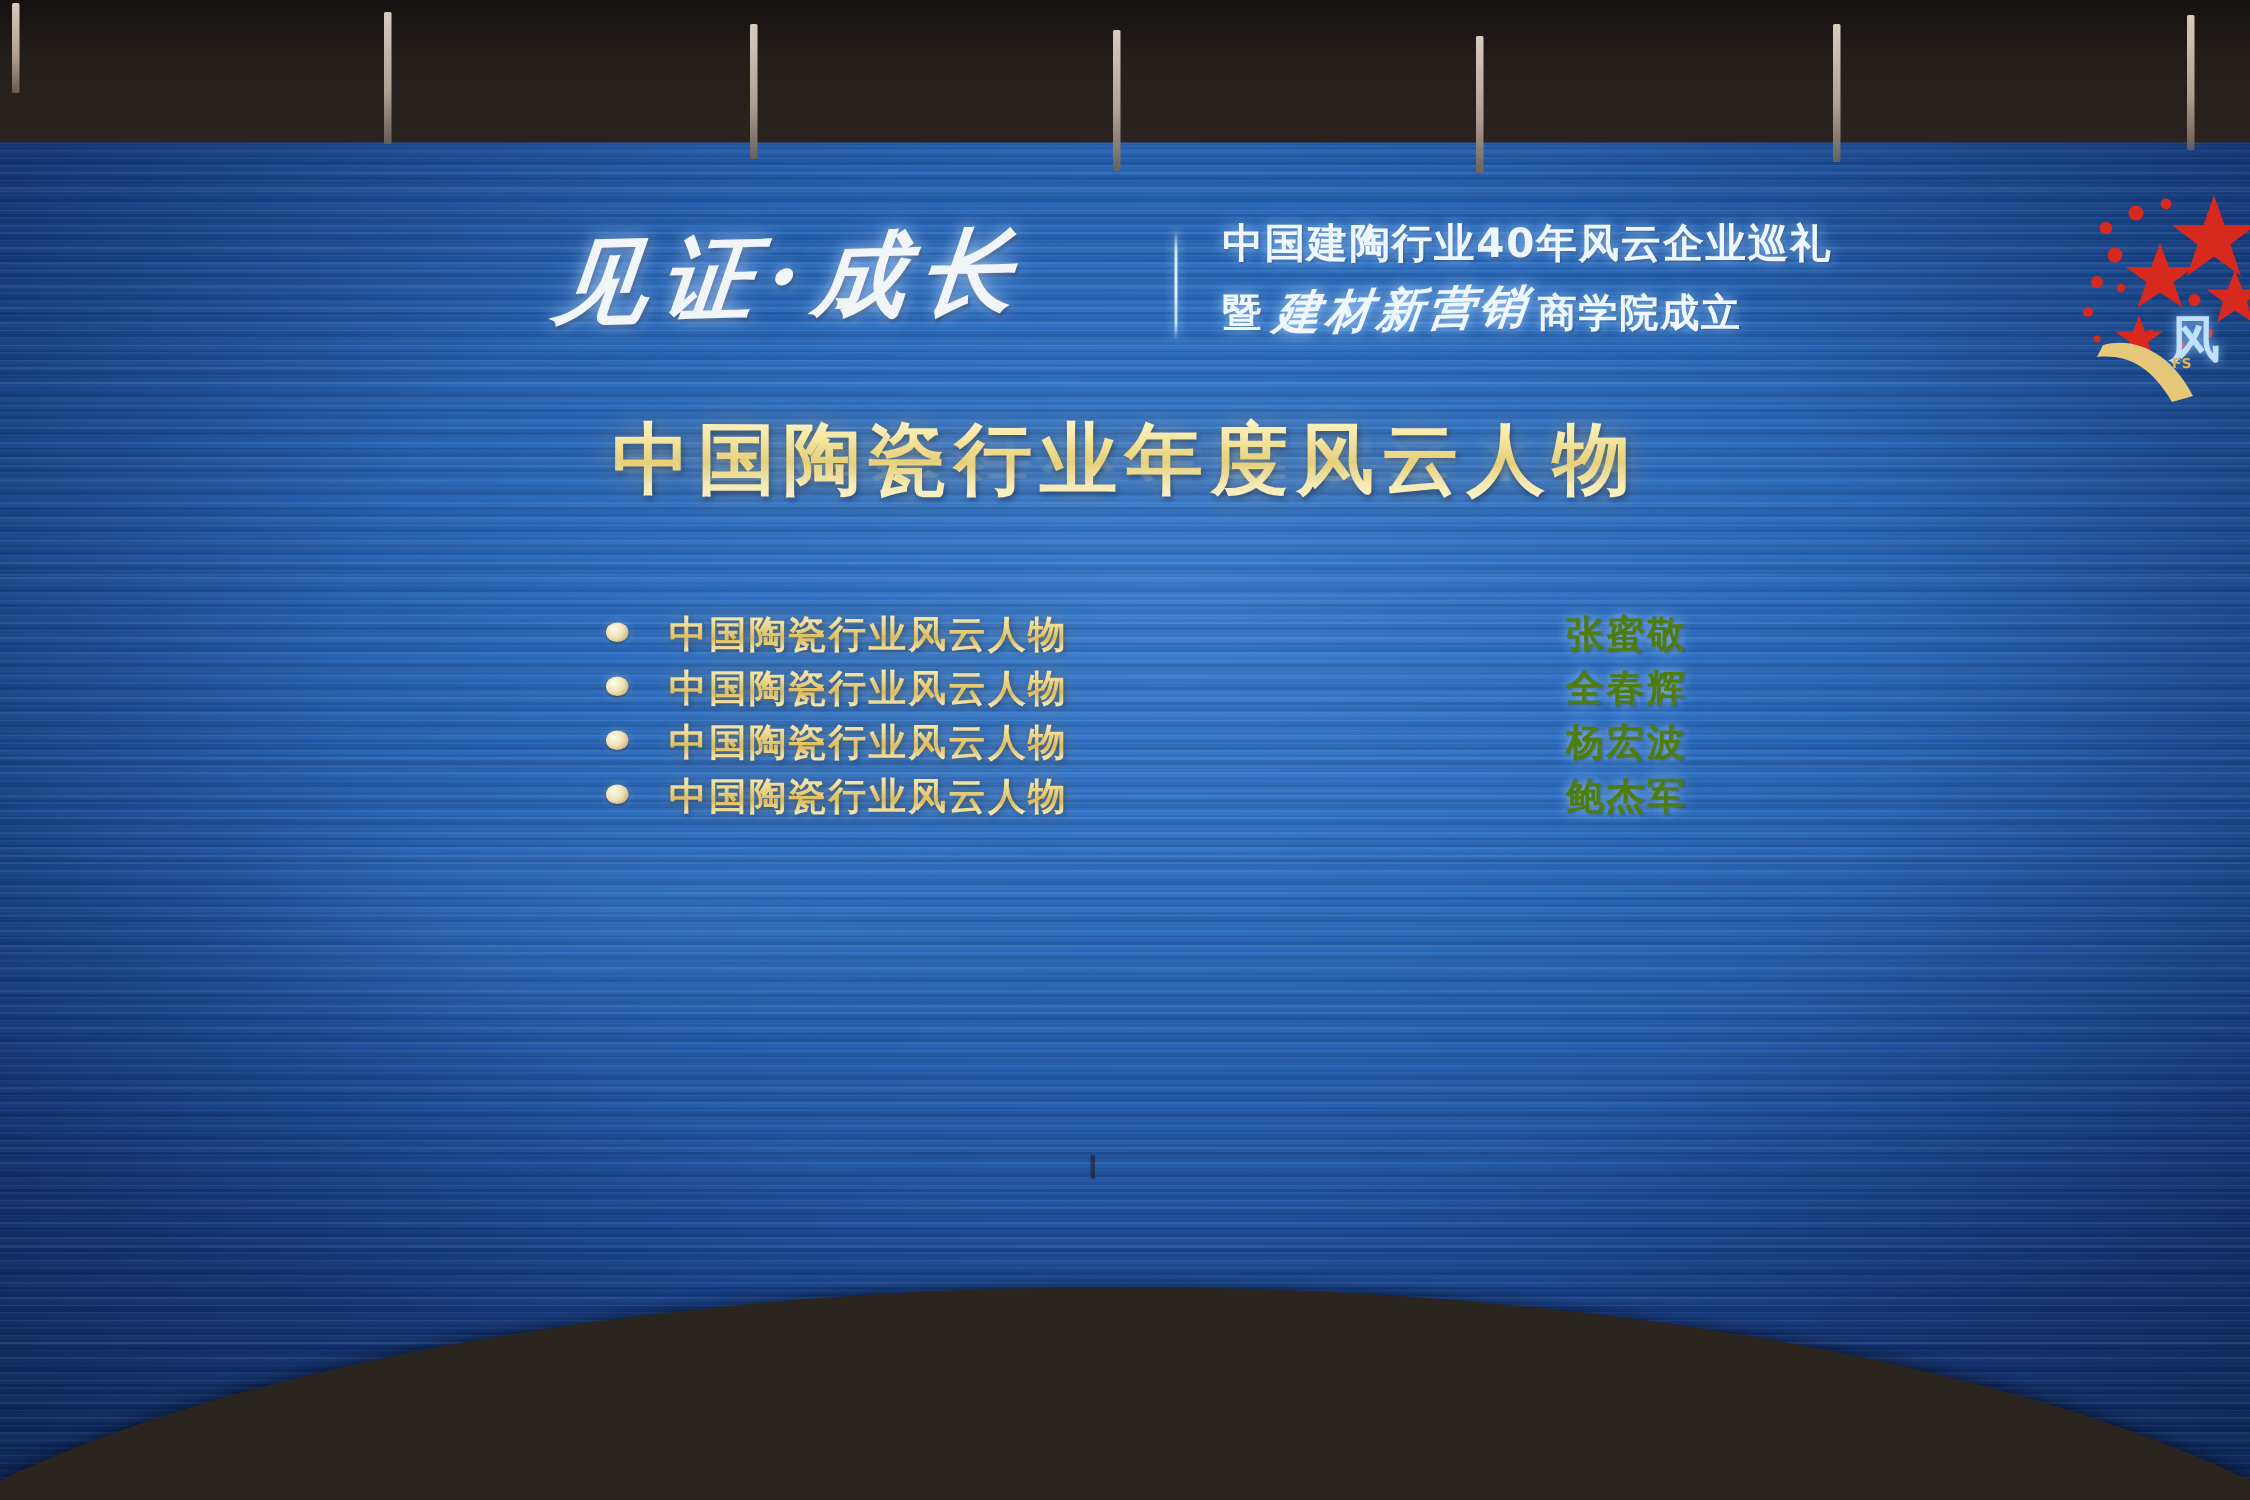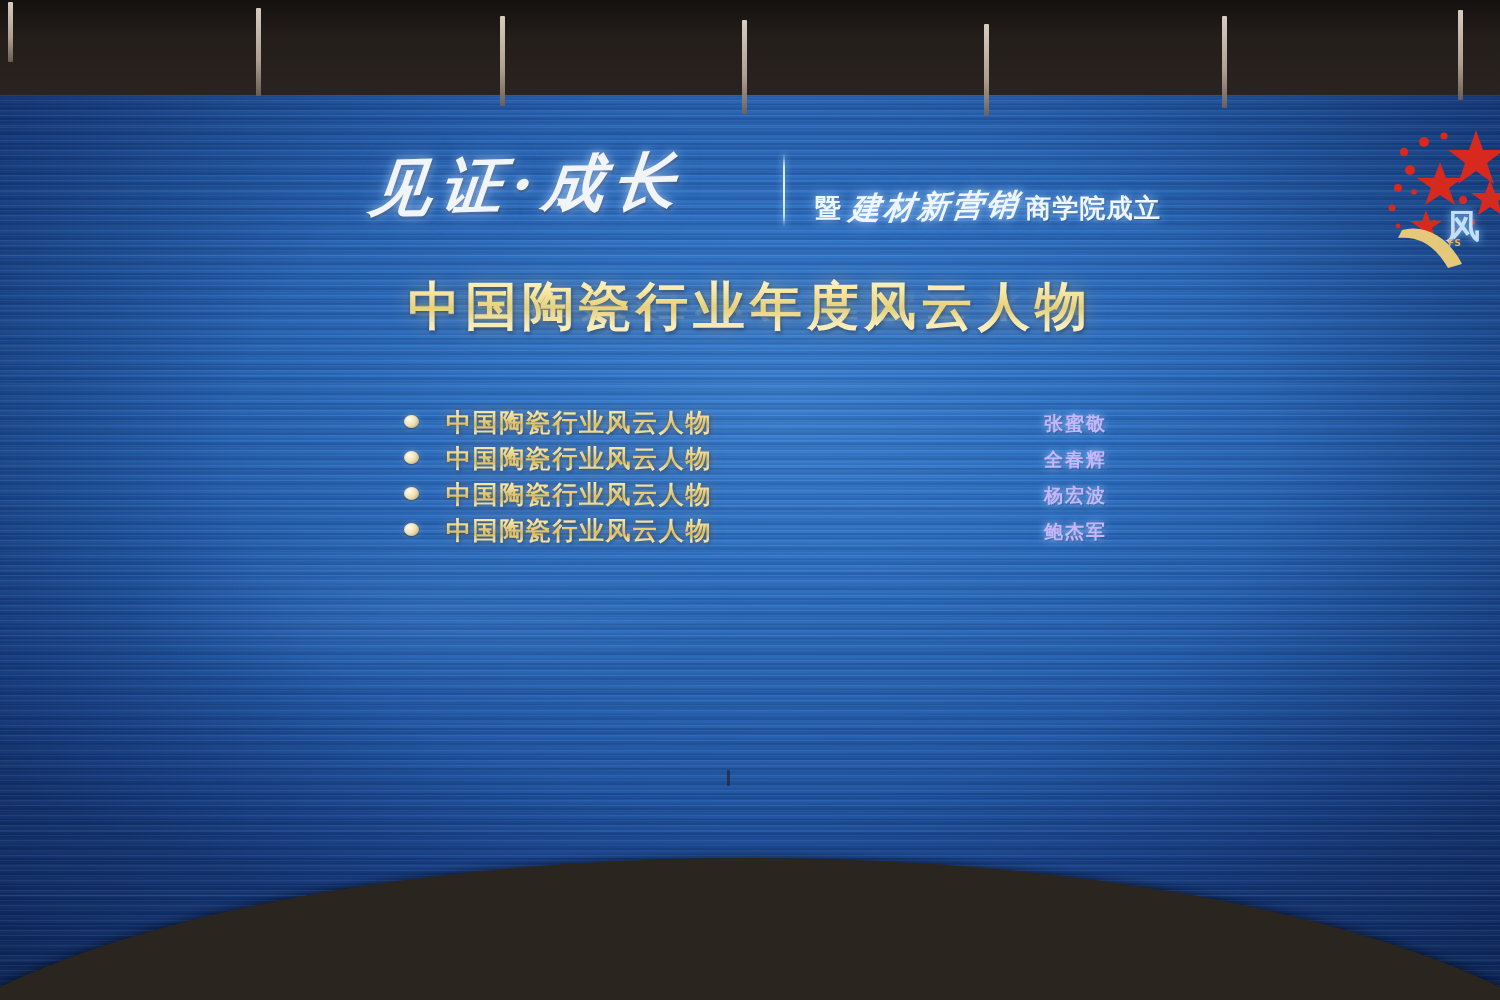--- a/index.html
+++ b/index.html
@@ -86,22 +86,22 @@
   .list{position:absolute;left:404px;top:406px;width:800px;}
   .row{position:relative;height:34px;margin-bottom:2px;}
   .bullet{position:absolute;left:0;top:9px;width:15px;height:13px;border-radius:50%;
      background:radial-gradient(circle at 36% 32%,#fffceb,#efe0b4 48%,#c9b274 82%,#a08e57);
      box-shadow:0 1px 2px rgba(0,20,60,.45),0 0 6px rgba(255,240,190,.30);}
   .row-label{position:absolute;left:42px;top:0;font-size:25px;font-weight:700;letter-spacing:1.6px;
      white-space:nowrap;line-height:34px;
      background:linear-gradient(180deg,#fdf3c6 0%,#f0dc94 30%,#dcbb5c 58%,#f2e3a8 80%,#fbf5d8 100%);
      -webkit-background-clip:text;background-clip:text;color:transparent;
      filter:drop-shadow(0 0 6px rgba(255,230,150,.33)) drop-shadow(1px 1px 2px rgba(0,18,55,.5));}
-  .row-name{position:absolute;left:640px;top:0;font-size:19px;font-weight:700;letter-spacing:2px;
-     white-space:nowrap;line-height:34px;color:#c4b5fd;
+  .row-name{position:absolute;left:640px;top:0;font-size:25px;font-weight:700;letter-spacing:2px;
+     white-space:nowrap;line-height:34px;color:#4d7c0f;
      text-shadow:0 0 7px rgba(175,215,255,.70),0 0 16px rgba(110,175,255,.38),1px 1px 2px rgba(0,18,55,.5);}
 
   
   .logo{position:absolute;right:-8px;top:118px;width:140px;height:150px;overflow:hidden;}
   .logo svg{position:absolute;left:0;top:0;}
   .logo-txt{position:absolute;left:78px;top:86px;font-size:34px;font-weight:700;color:#bfe0ff;
      font-family:"DejaVu Serif","Liberation Serif",serif;
      text-shadow:0 0 8px rgba(150,205,255,.8);}
   .logo-sub{position:absolute;left:80px;top:120px;font-size:9px;font-weight:700;color:#e8b14a;letter-spacing:.4px;}
 
@@ -119,20 +119,21 @@
   <div class="screen">
     <div class="screen-bg"></div>
     <div class="glow-hot"></div>
     <div class="screen-vign"></div>
 
     <div class="slide">
 
       <div class="header">
         <div class="brush">见证·成长</div>
         <div class="sep"></div>
+        <div class="hdr-l1">中国建陶行业40年风云企业巡礼</div>
         <div class="hdr-l2">
           <span class="pre">暨</span><span class="calli">建材新营销</span><span>商学院成立</span>
         </div>
       </div>
 
       <div class="title">中国陶瓷行业年度风云人物</div>
       <div class="title-ref">中国陶瓷行业年度风云人物</div>
 
       <div class="list">
         <div class="row">

